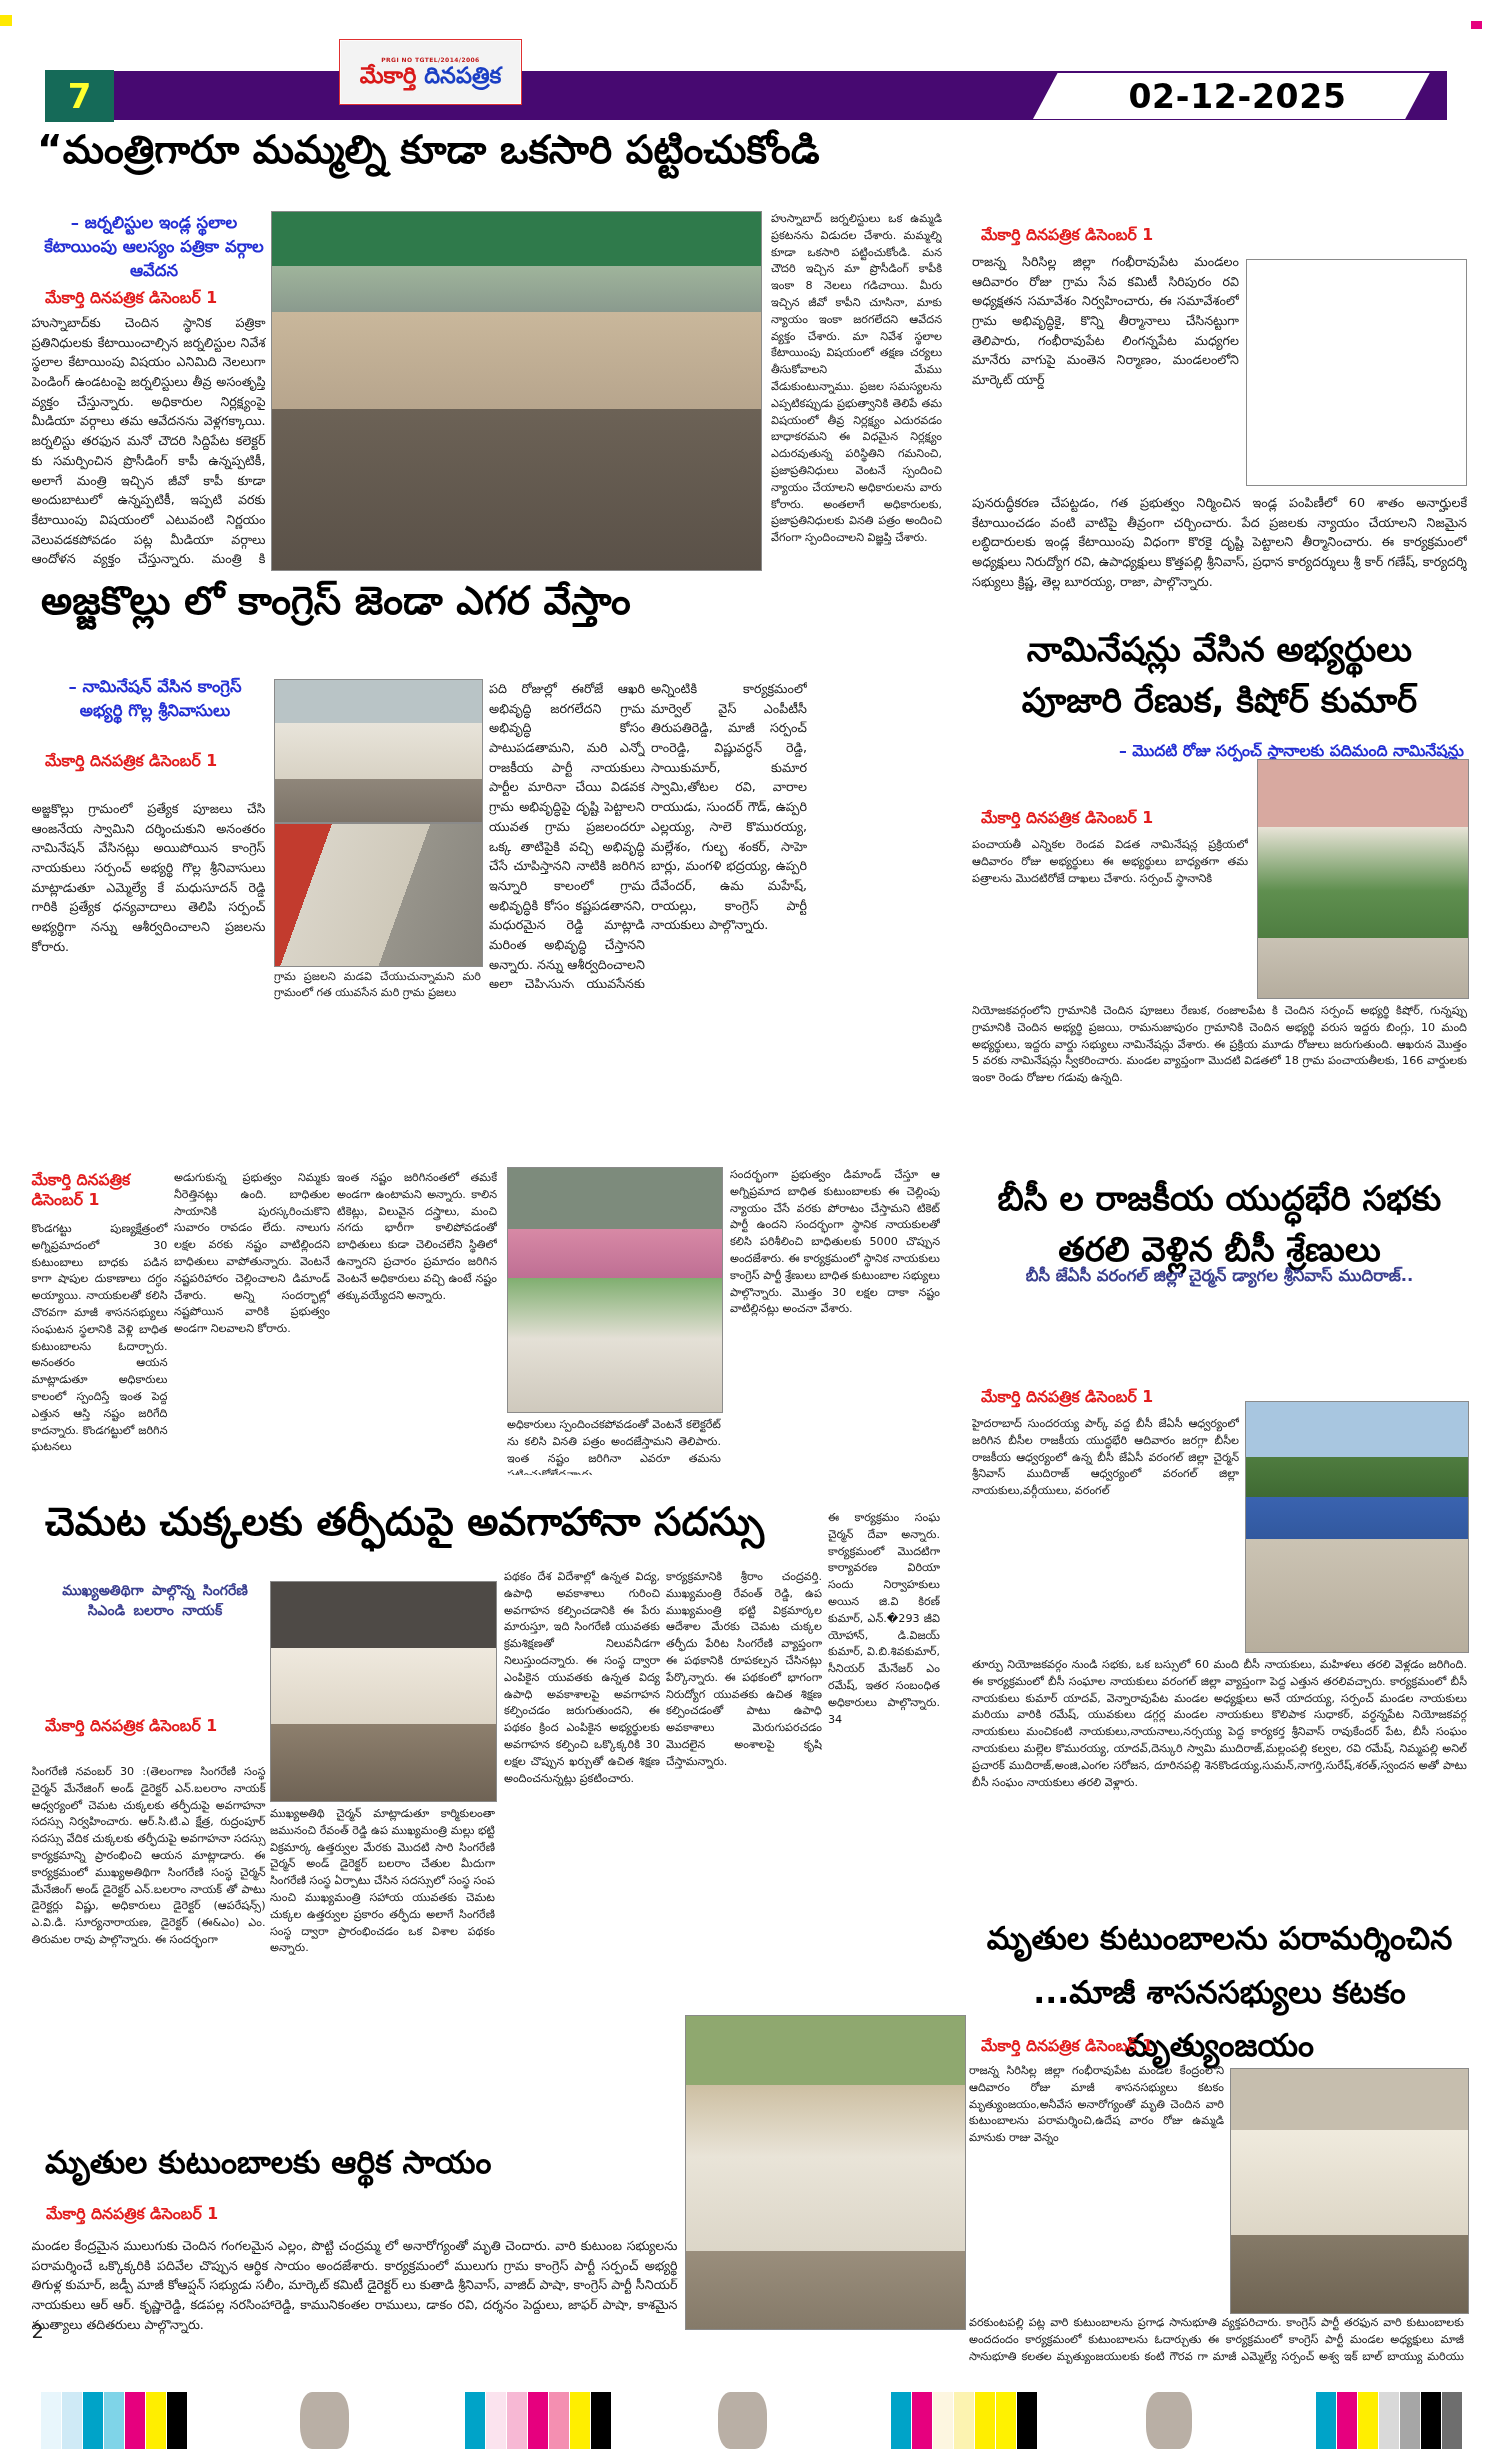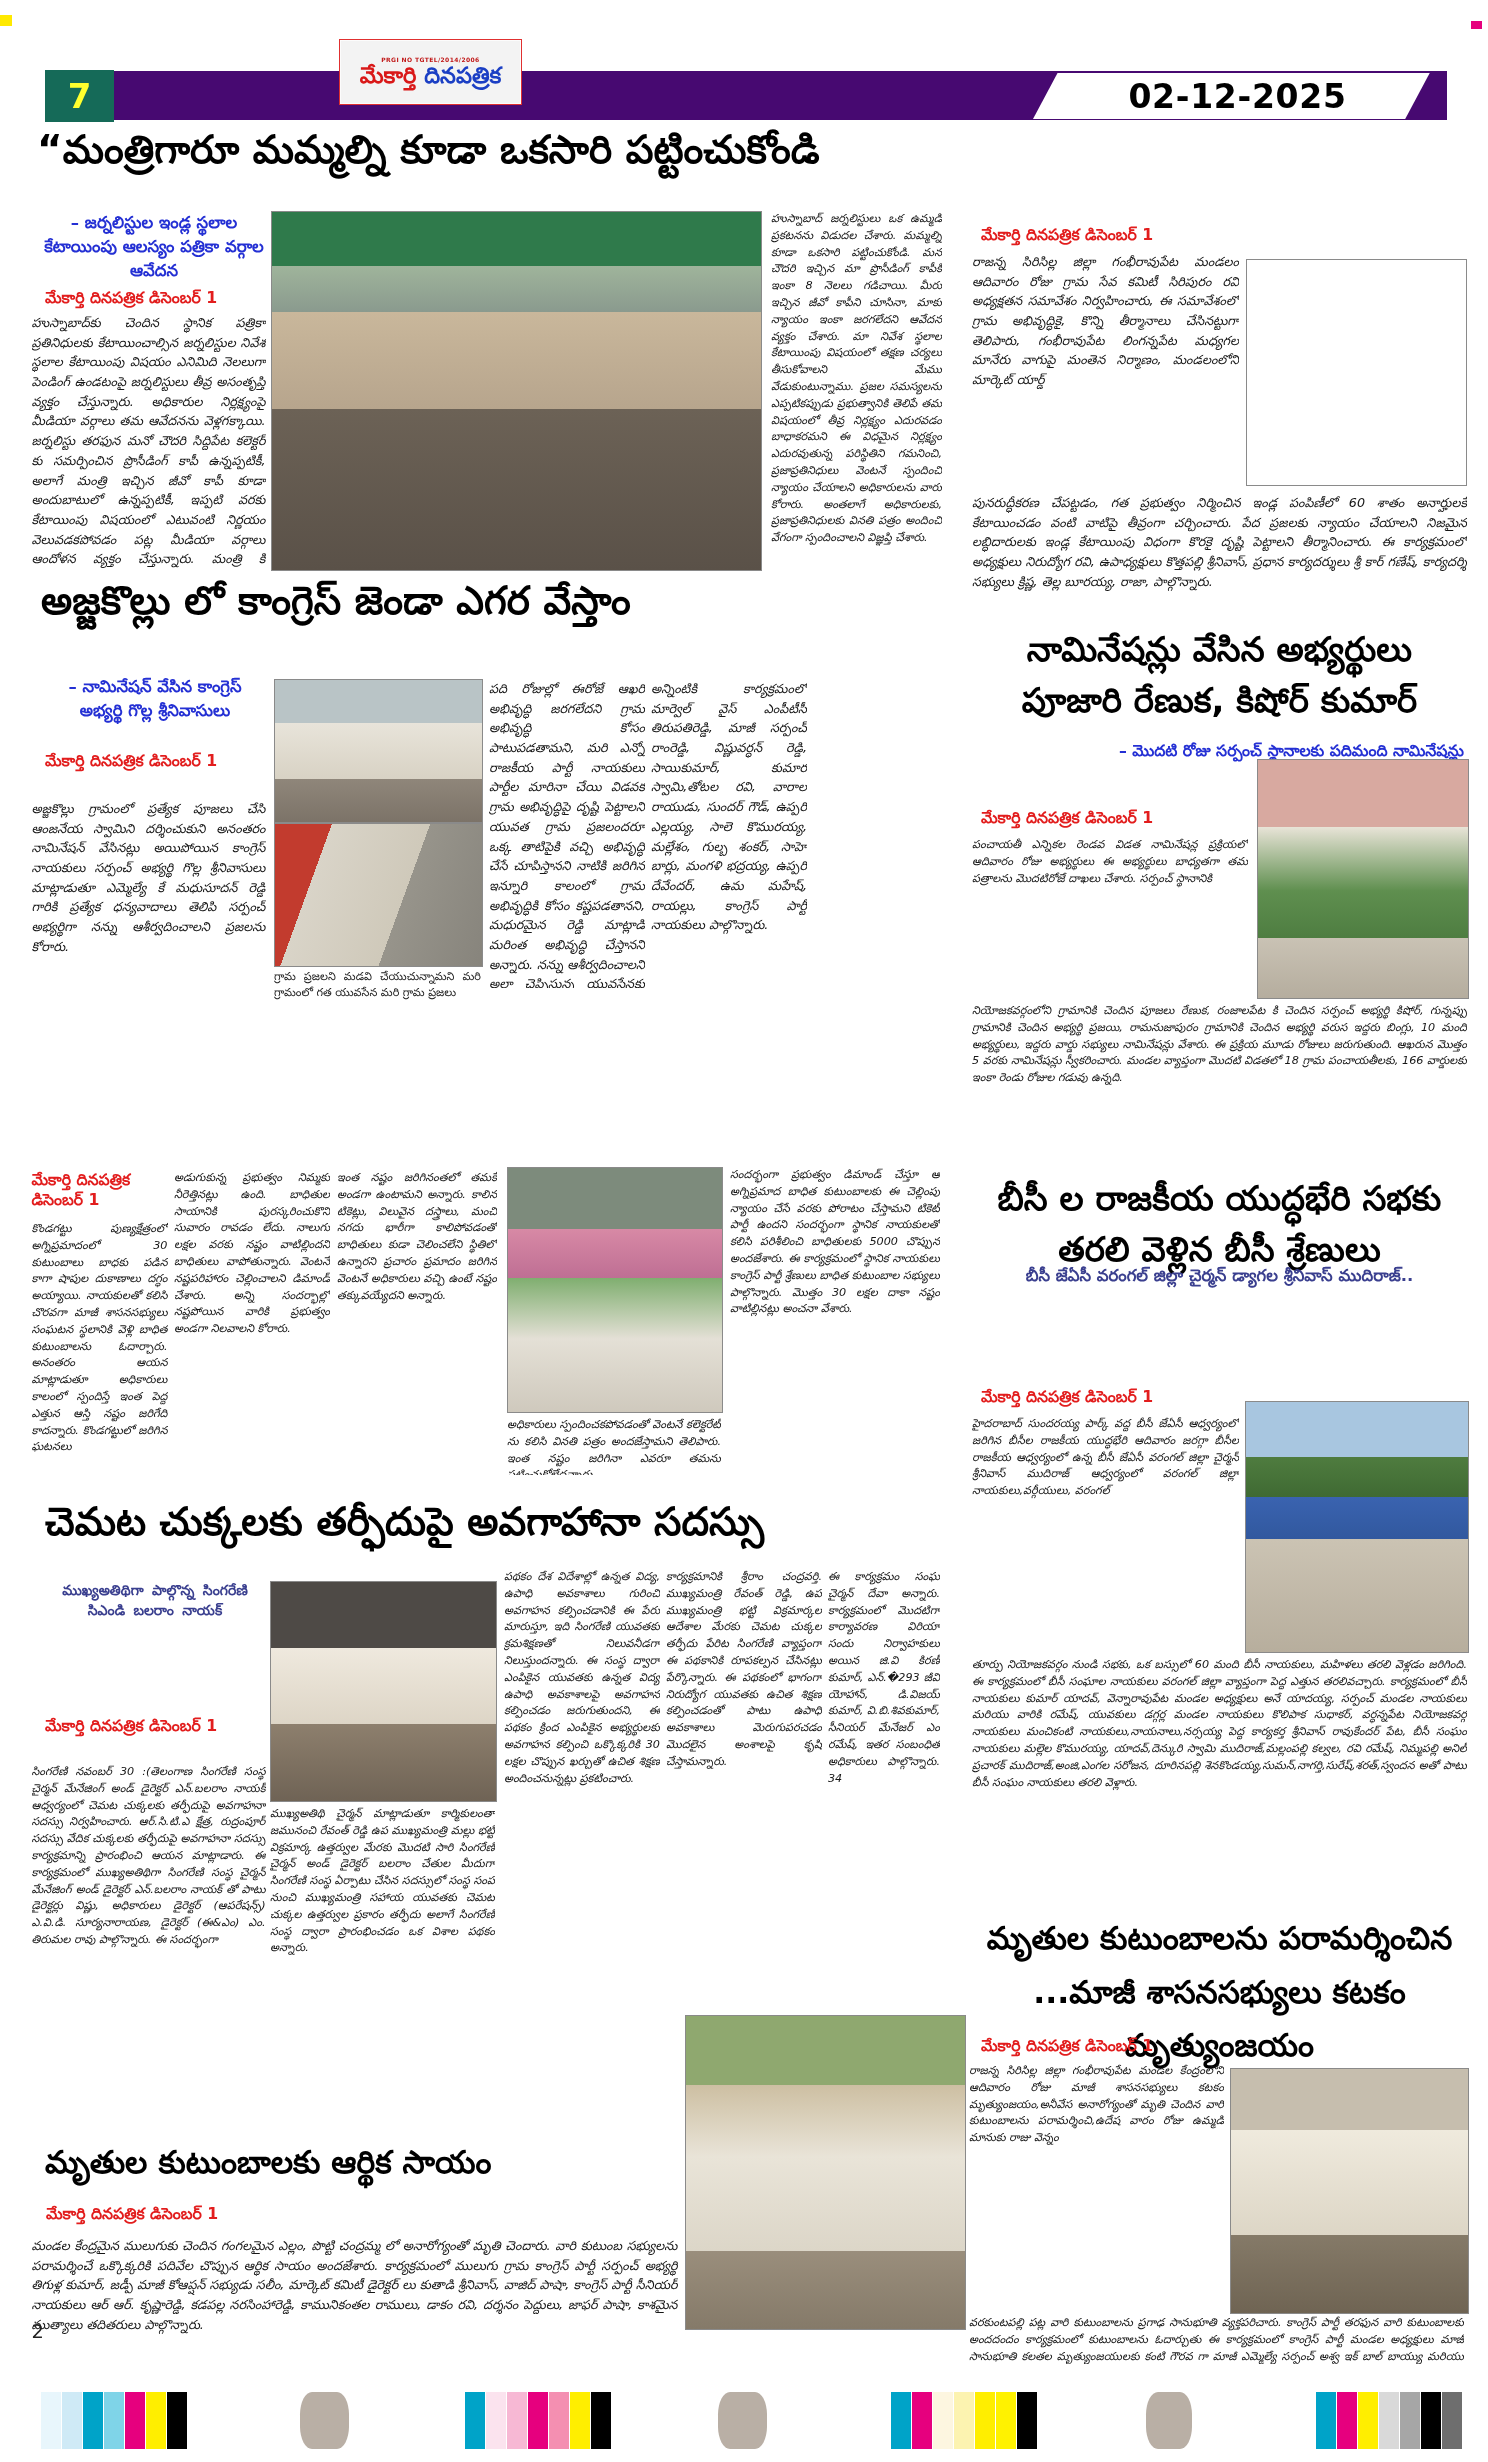--- a/index.html
+++ b/index.html
@@ -22,21 +22,21 @@
   .regmark{position:absolute;}
   
   .hl{font-weight:800;color:#000;line-height:1.25;letter-spacing:0;}
   .hl-xl{font-size:39px;}
   .hl-lg{font-size:34px;}
   .hl-md{font-size:31.5px;}
   .subhead{color:#2430d4;font-weight:bold;font-size:16.5px;line-height:1.45;text-align:center;}
   .subhead-navy{color:#3a3f8f;}
   .subline{color:#2430d4;font-weight:bold;font-size:15.7px;line-height:1.5;text-align:right;}
   .byline{color:#e21d1d;font-weight:bold;font-size:15.7px;line-height:1.3;}
-  .col{font-size:12.7px;line-height:1.55;text-align:justify;overflow:hidden;color:#161616;font-style:italic;}
+  .col{font-size:12.7px;line-height:1.55;text-align:justify;overflow:hidden;color:#161616;}
   .col-sm{font-size:11.2px;line-height:1.5;}
   .caption{font-size:11.2px;line-height:1.4;text-align:justify;color:#222;overflow:hidden;}
   .photo{border:0.7px solid #8a8a8a;overflow:hidden;}
   
   .pageno2{font-size:19.5px;color:#222;}
   .cgroup{display:flex;gap:1.5px;}
   .sw{display:inline-block;width:19.5px;height:57px;}
   .blob{background:#b9afa5;border-radius:12px/22.5px;}
 </style>
 </head>
@@ -93,21 +93,21 @@
 
   <div class="abs hl hl-xl" style="left:45px;top:1498px;width:870px;height:58px;">చెమట చుక్కలకు తర్ఫీదుపై అవగాహానా సదస్సు</div>
   <div class="abs subhead subhead-navy" style="left:45px;top:1581px;width:220px;height:123px;font-size:14px;font-family:Liberation Mono, monospace;">ముఖ్యఅతిథిగా పాల్గొన్న సింగరేణి సిఎండి బలరాం నాయక్</div>
   <div class="abs byline" style="left:45px;top:1716px;width:180px;height:45px;">మేకార్తి దినపత్రిక డిసెంబర్ 1</div>
   <div class="abs col col-sm" style="left:31.5px;top:1764px;width:234px;height:361px;">సింగరేణి నవంబర్ 30 :(తెలంగాణ సింగరేణి సంస్థ చైర్మన్ మేనేజింగ్ అండ్ డైరెక్టర్ ఎన్.బలరాం నాయక్ ఆధ్వర్యంలో చెమట చుక్కలకు తర్ఫీదుపై అవగాహనా సదస్సు నిర్వహించారు. ఆర్.సి.టి.ఎ క్షేత్ర, రుద్రంపూర్ సదస్సు వేదిక చుక్కలకు తర్ఫీదుపై అవగాహనా సదస్సు కార్యక్రమాన్ని ప్రారంభించి ఆయన మాట్లాడారు. ఈ కార్యక్రమంలో ముఖ్యఅతిథిగా సింగరేణి సంస్థ చైర్మన్ మేనేజింగ్ అండ్ డైరెక్టర్ ఎన్.బలరాం నాయక్ తో పాటు డైరెక్టర్లు విష్ణు, అధికారులు డైరెక్టర్ (ఆపరేషన్స్) ఎ.వి.డి. సూర్యనారాయణ, డైరెక్టర్ (ఈ&amp;ఎం) ఎం. తిరుమల రావు పాల్గొన్నారు. ఈ సందర్భంగా</div>
   <div class="abs photo" style="left:270px;top:1581px;width:225px;height:219px;
        background:linear-gradient(180deg,#4e4a46 0%,#4e4a46 30%,#efe9de 30%,#ddd5c6 65%,#8d7f6d 65%,#6f6355 100%);"></div>
   <div class="abs col col-sm" style="left:270px;top:1806px;width:225px;height:321px;">ముఖ్యఅతిథి చైర్మన్ మాట్లాడుతూ కార్మికులంతా జమునంచి రేవంత్ రెడ్డి ఉప ముఖ్యమంత్రి మల్లు భట్టి విక్రమార్క ఉత్తర్వుల మేరకు మొదటి సారి సింగరేణి చైర్మన్ అండ్ డైరెక్టర్ బలరాం చేతుల మీదుగా సింగరేణి సంస్థ ఏర్పాటు చేసిన సదస్సులో సంస్థ సంప నుంచి ముఖ్యమంత్రి సహాయ యువతకు చెమట చుక్కల ఉత్తర్వుల ప్రకారం తర్ఫీదు అలాగే సింగరేణి సంస్థ ద్వారా ప్రారంభించడం ఒక విశాల పథకం అన్నారు.</div>
   <div class="abs col col-sm" style="left:504px;top:1569px;width:156px;height:558px;">పథకం దేశ విదేశాల్లో ఉన్నత విద్య, ఉపాధి అవకాశాలు గురించి అవగాహన కల్పించడానికి ఈ పేరు మారుస్తూ, ఇది సింగరేణి యువతకు క్రమశిక్షణతో నిలువనీడగా నిలుస్తుందన్నారు. ఈ సంస్థ ద్వారా ఎంపికైన యువతకు ఉన్నత విద్య ఉపాధి అవకాశాలపై అవగాహన కల్పించడం జరుగుతుందని, ఈ పథకం క్రింద ఎంపికైన అభ్యర్థులకు అవగాహన కల్పించి ఒక్కొక్కరికి 30 లక్షల చొప్పున ఖర్చుతో ఉచిత శిక్షణ అందించనున్నట్లు ప్రకటించారు.</div>
   <div class="abs col col-sm" style="left:666px;top:1569px;width:156px;height:558px;">కార్యక్రమానికి శ్రీరాం చంద్రవర్తి. ముఖ్యమంత్రి రేవంత్ రెడ్డి, ఉప ముఖ్యమంత్రి భట్టి విక్రమార్కల ఆదేశాల మేరకు చెమట చుక్కల తర్ఫీదు పేరిట సింగరేణి వ్యాప్తంగా ఈ పథకానికి రూపకల్పన చేసినట్లు పేర్కొన్నారు. ఈ పథకంలో భాగంగా నిరుద్యోగ యువతకు ఉచిత శిక్షణ కల్పించడంతో పాటు ఉపాధి అవకాశాలు మెరుగుపరచడం మొదలైన అంశాలపై కృషి చేస్తామన్నారు.</div>
-  <div class="abs col col-sm" style="left:828px;top:1569px;width:112px;height:558px;">ఈ కార్యక్రమం సంఘ చైర్మన్ దేవా అన్నారు. కార్యక్రమంలో మొదటిగా కార్యావరణ విరియా సందు నిర్వాహకులు అయిన జి.వి కిరణ్ కుమార్, ఎన్.�293 జీవి యోహాన్, డి.విజయ్ కుమార్, వి.బి.శివకుమార్, సీనియర్ మేనేజర్ ఎం రమేష్, ఇతర సంబంధిత అధికారులు పాల్గొన్నారు. 34</div>
+  <div class="abs col col-sm" style="left:828px;top:1510px;width:112px;height:558px;">ఈ కార్యక్రమం సంఘ చైర్మన్ దేవా అన్నారు. కార్యక్రమంలో మొదటిగా కార్యావరణ విరియా సందు నిర్వాహకులు అయిన జి.వి కిరణ్ కుమార్, ఎన్.�293 జీవి యోహాన్, డి.విజయ్ కుమార్, వి.బి.శివకుమార్, సీనియర్ మేనేజర్ ఎం రమేష్, ఇతర సంబంధిత అధికారులు పాల్గొన్నారు. 34</div>
 
   <div class="abs hl hl-md" style="left:45px;top:2143px;width:585px;height:45px;">మృతుల కుటుంబాలకు ఆర్థిక సాయం</div>
   <div class="abs byline" style="left:46px;top:2204px;width:315px;height:22.5px;">మేకార్తి దినపత్రిక డిసెంబర్ 1</div>
   <div class="abs col" style="left:31.5px;top:2236px;width:646px;height:147px;">మండల కేంద్రమైన ములుగుకు చెందిన గంగలమైన ఎల్లం, పొట్టి చంద్రమ్మ లో అనారోగ్యంతో మృతి చెందారు. వారి కుటుంబ సభ్యులను పరామర్శించే ఒక్కొక్కరికి పదివేల చొప్పున ఆర్థిక సాయం అందజేశారు. కార్యక్రమంలో ములుగు గ్రామ కాంగ్రెస్ పార్టీ సర్పంచ్ అభ్యర్థి తిగుళ్ల కుమార్, జడ్పీ మాజీ కోఆప్షన్ సభ్యుడు సలీం, మార్కెట్ కమిటీ డైరెక్టర్ లు కుతాడి శ్రీనివాస్, వాజిద్ పాషా, కాంగ్రెస్ పార్టీ సీనియర్ నాయకులు ఆర్ ఆర్. కృష్ణారెడ్డి, కడపల్ల నరసింహారెడ్డి, కామునికంతల రాములు, డాకం రవి, దర్శనం పెద్దులు, జాఫర్ పాషా, కాశమైన ముత్యాలు తదితరులు పాల్గొన్నారు.</div>
   <div class="abs photo" style="left:685px;top:2015px;width:279px;height:313px;
        background:linear-gradient(180deg,#8fa86f 0%,#8fa86f 22%,#cdbfa2 22%,#e9e4d8 45%,#dcd6c8 75%,#9a8e7c 75%,#857a69 100%);"></div>
 
   <div class="abs byline" style="left:981px;top:225px;width:300px;height:22.5px;">మేకార్తి దినపత్రిక డిసెంబర్ 1</div>
   <div class="abs col" style="left:972px;top:252px;width:267px;height:238px;">రాజన్న సిరిసిల్ల జిల్లా గంభీరావుపేట మండలం ఆదివారం రోజు గ్రామ సేవ కమిటీ సిరిపురం రవి అధ్యక్షతన సమావేశం నిర్వహించారు, ఈ సమావేశంలో గ్రామ అభివృద్ధికై, కొన్ని తీర్మానాలు చేసినట్టుగా తెలిపారు, గంభీరావుపేట లింగన్నపేట మధ్యగల మానేరు వాగుపై మంతెన నిర్మాణం, మండలంలోని మార్కెట్ యార్డ్</div>
   <div class="abs photo" style="left:1246px;top:259px;width:219px;height:225px;

